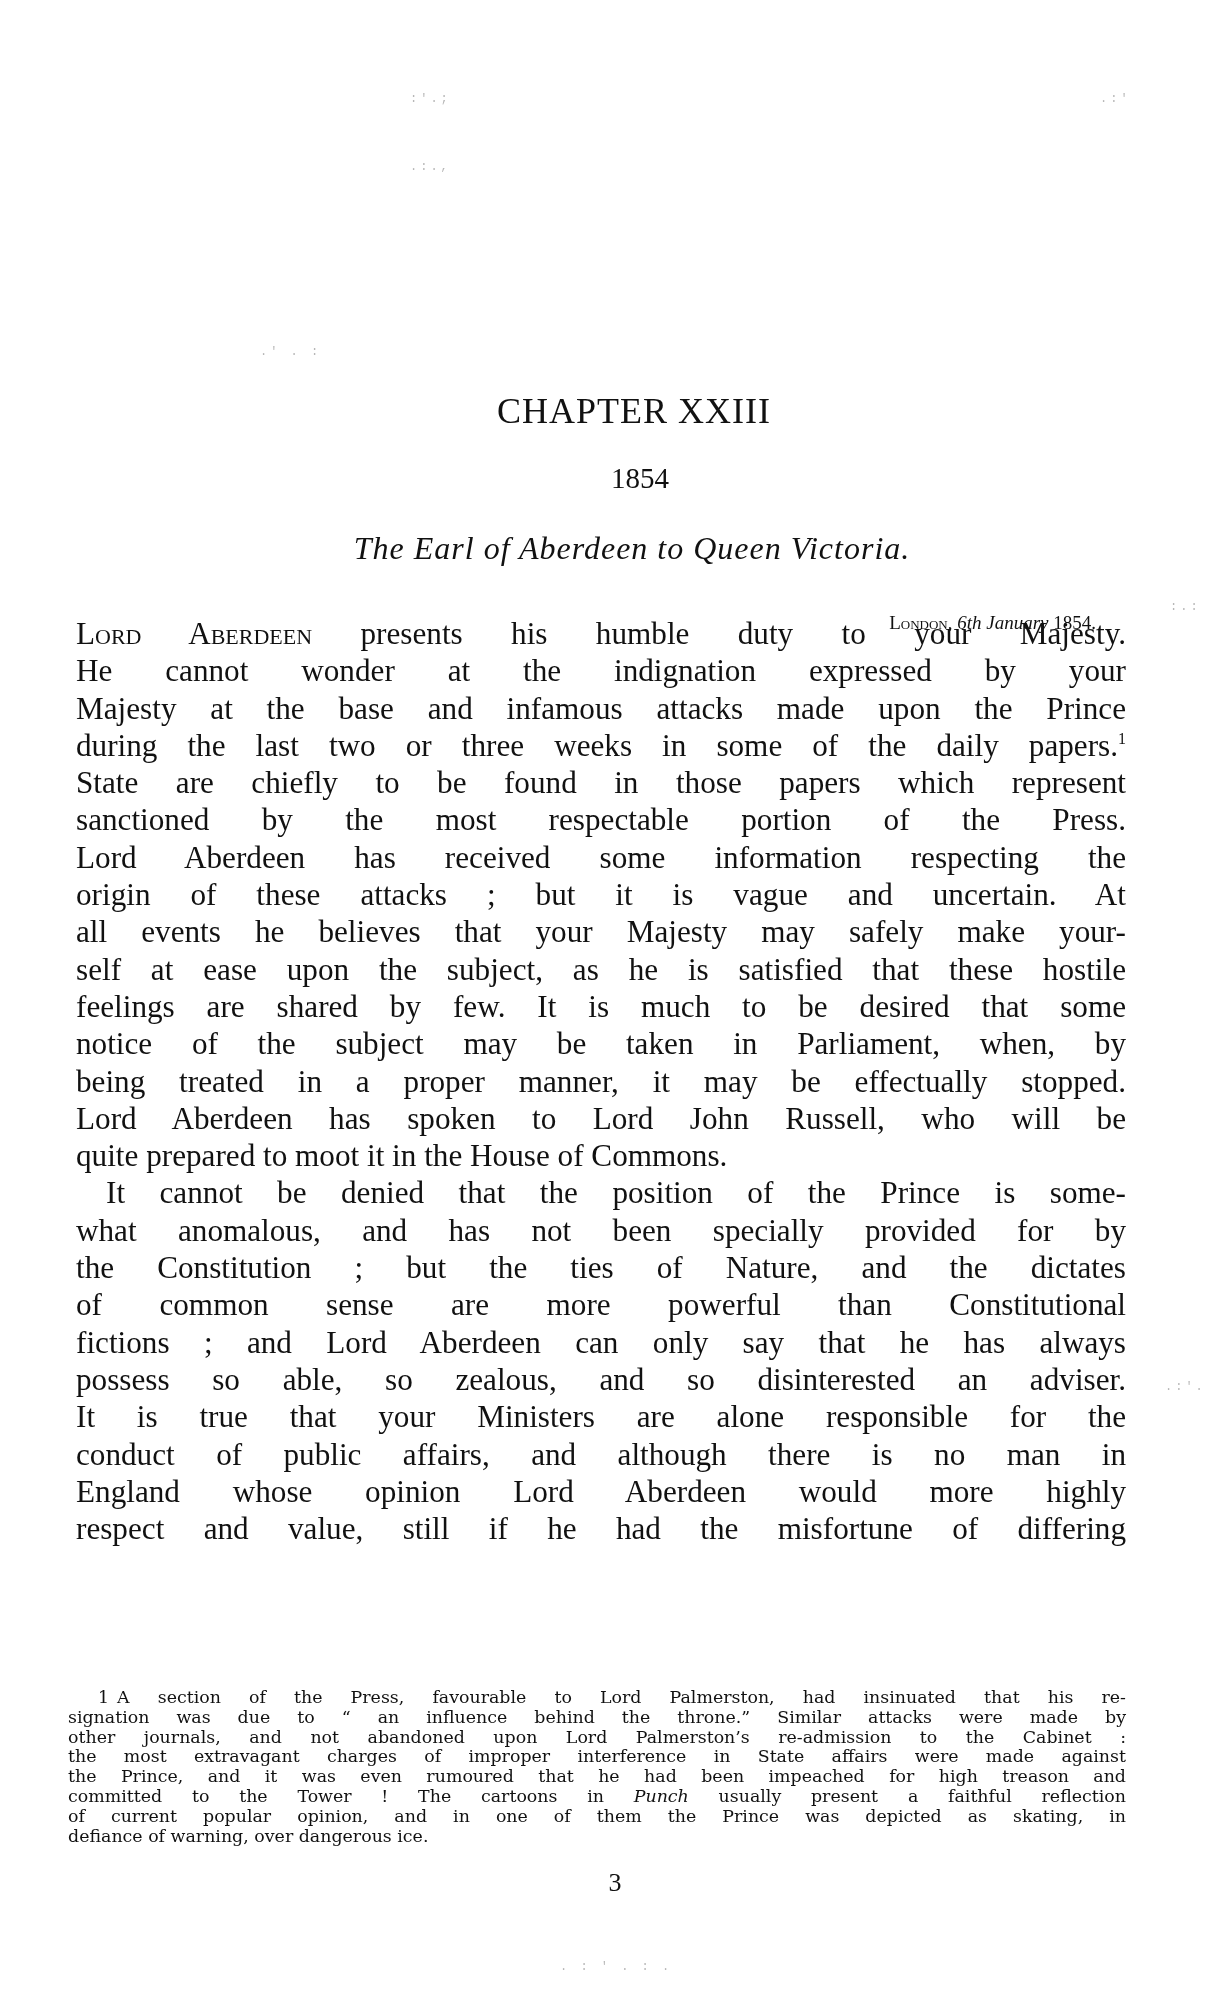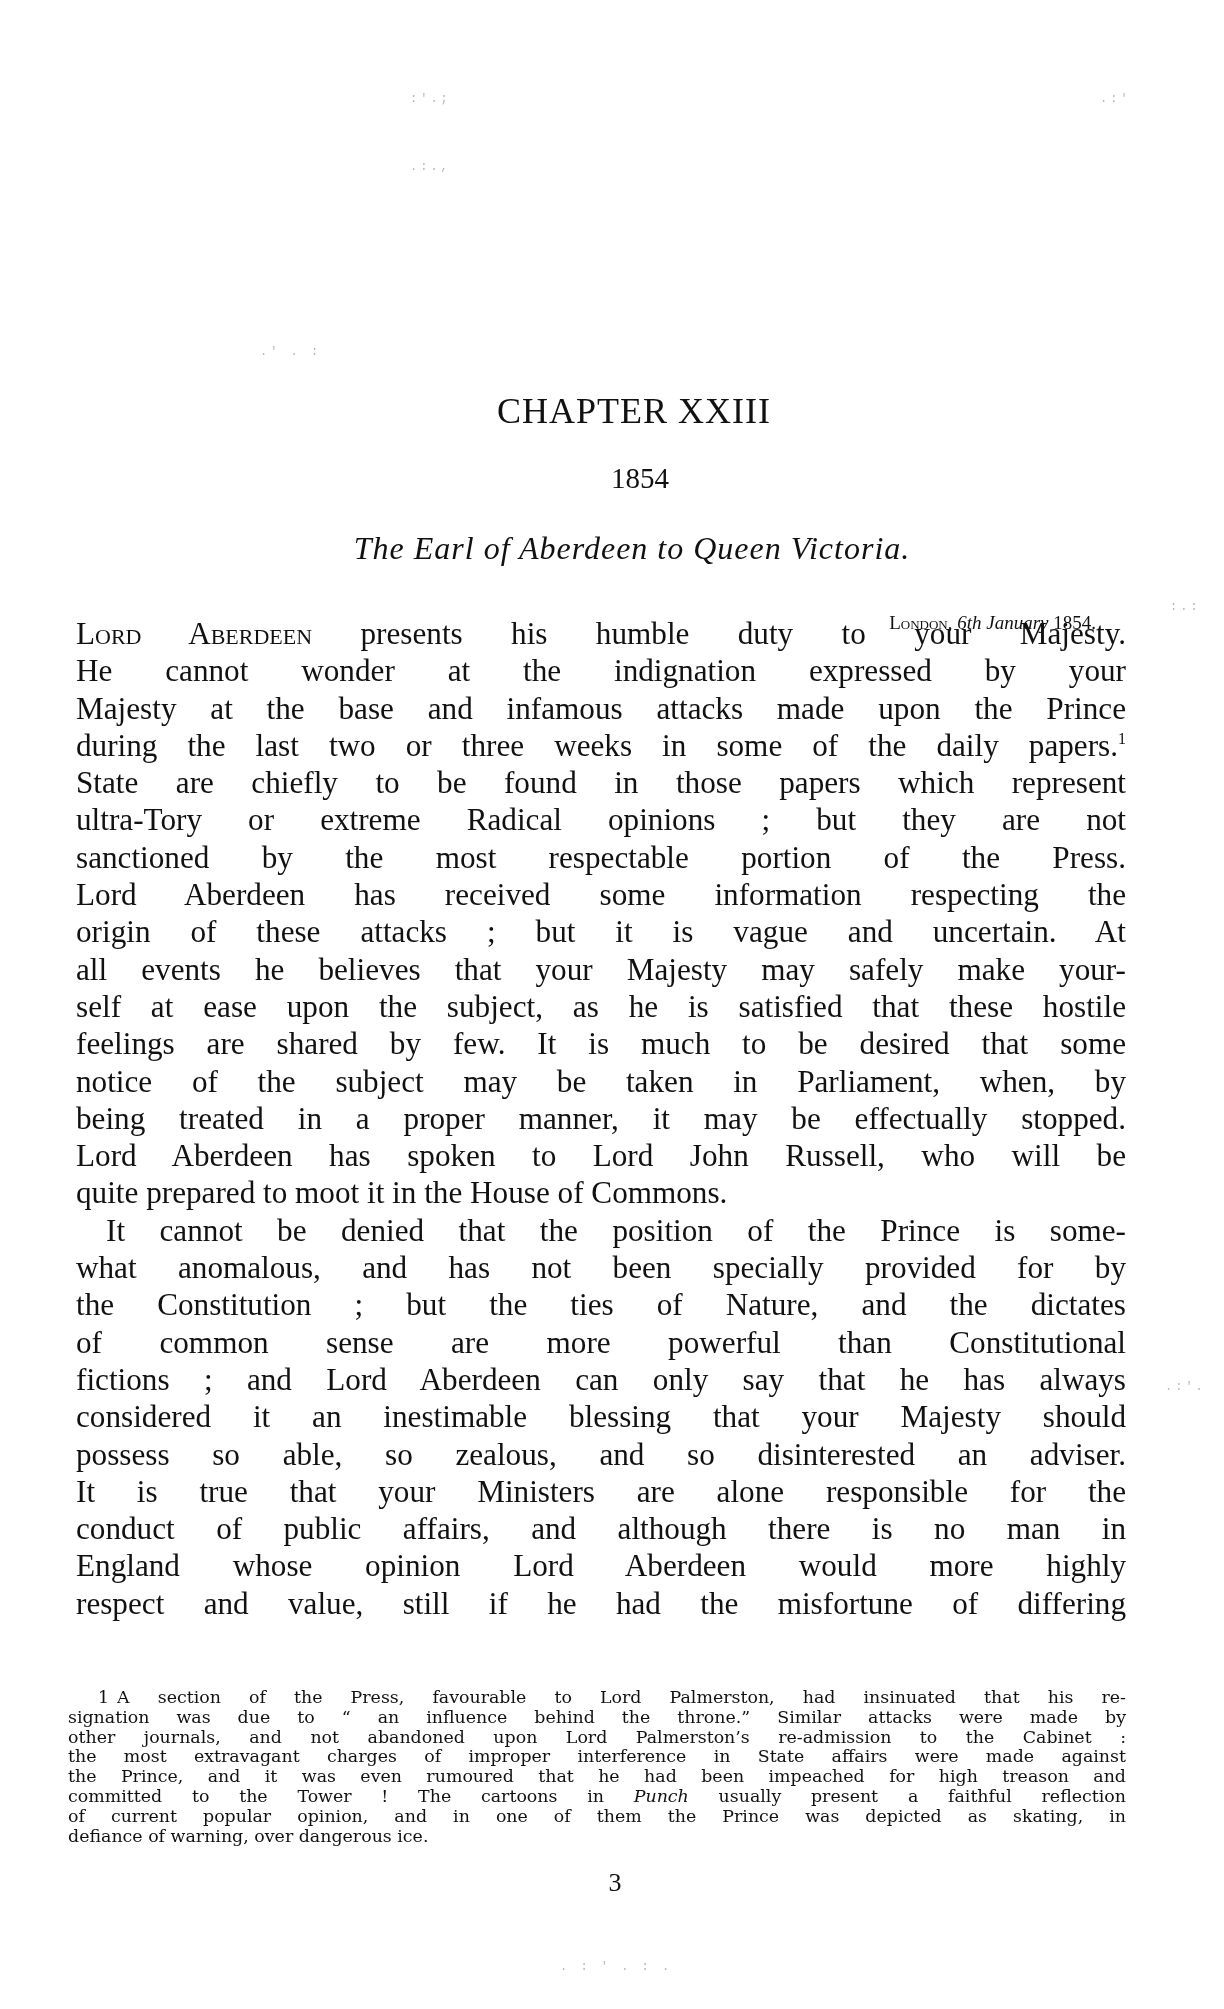--- a/index.html
+++ b/index.html
@@ -174,37 +174,35 @@
     <span class="date">6th January</span>
     <span>1854.</span>
   </div>
 
   <div class="body-text">
     <span class="line"><span class="sc">Lord Aberdeen</span><span> presents his humble duty to your Majesty.</span></span>
     <span class="line">He cannot wonder at the indignation expressed by your</span>
     <span class="line">Majesty at the base and infamous attacks made upon the Prince</span>
     <span class="line"><span>during the last two or three weeks in some of the daily papers.</span><sup class="fn-ref">1</sup></span>
     <span class="line">State are chiefly to be found in those papers which represent</span>
-    <span class="line">ultra-Tory or extreme Radical opinions ; but they are not</span>
     <span class="line">sanctioned by the most respectable portion of the Press.</span>
     <span class="line">Lord Aberdeen has received some information respecting the</span>
     <span class="line">origin of these attacks ; but it is vague and uncertain. At</span>
     <span class="line">all events he believes that your Majesty may safely make your-</span>
     <span class="line">self at ease upon the subject, as he is satisfied that these hostile</span>
     <span class="line">feelings are shared by few. It is much to be desired that some</span>
     <span class="line">notice of the subject may be taken in Parliament, when, by</span>
     <span class="line">being treated in a proper manner, it may be effectually stopped.</span>
     <span class="line">Lord Aberdeen has spoken to Lord John Russell, who will be</span>
     <span class="line last">quite prepared to moot it in the House of Commons.</span>
     <span class="line indent">It cannot be denied that the position of the Prince is some-</span>
     <span class="line">what anomalous, and has not been specially provided for by</span>
     <span class="line">the Constitution ; but the ties of Nature, and the dictates</span>
     <span class="line">of common sense are more powerful than Constitutional</span>
     <span class="line">fictions ; and Lord Aberdeen can only say that he has always</span>
-    <span class="line">considered it an inestimable blessing that your Majesty should</span>
     <span class="line">possess so able, so zealous, and so disinterested an adviser.</span>
     <span class="line">It is true that your Ministers are alone responsible for the</span>
     <span class="line">conduct of public affairs, and although there is no man in</span>
     <span class="line">England whose opinion Lord Aberdeen would more highly</span>
     <span class="line">respect and value, still if he had the misfortune of differing</span>
   </div>
 
   <div class="footnote">
     <span class="fline first"><span class="fn-num">1</span><span>A section of the Press, favourable to Lord Palmerston, had insinuated that his re-</span></span>
     <span class="fline">signation was due to “ an influence behind the throne.” Similar attacks were made by</span>

